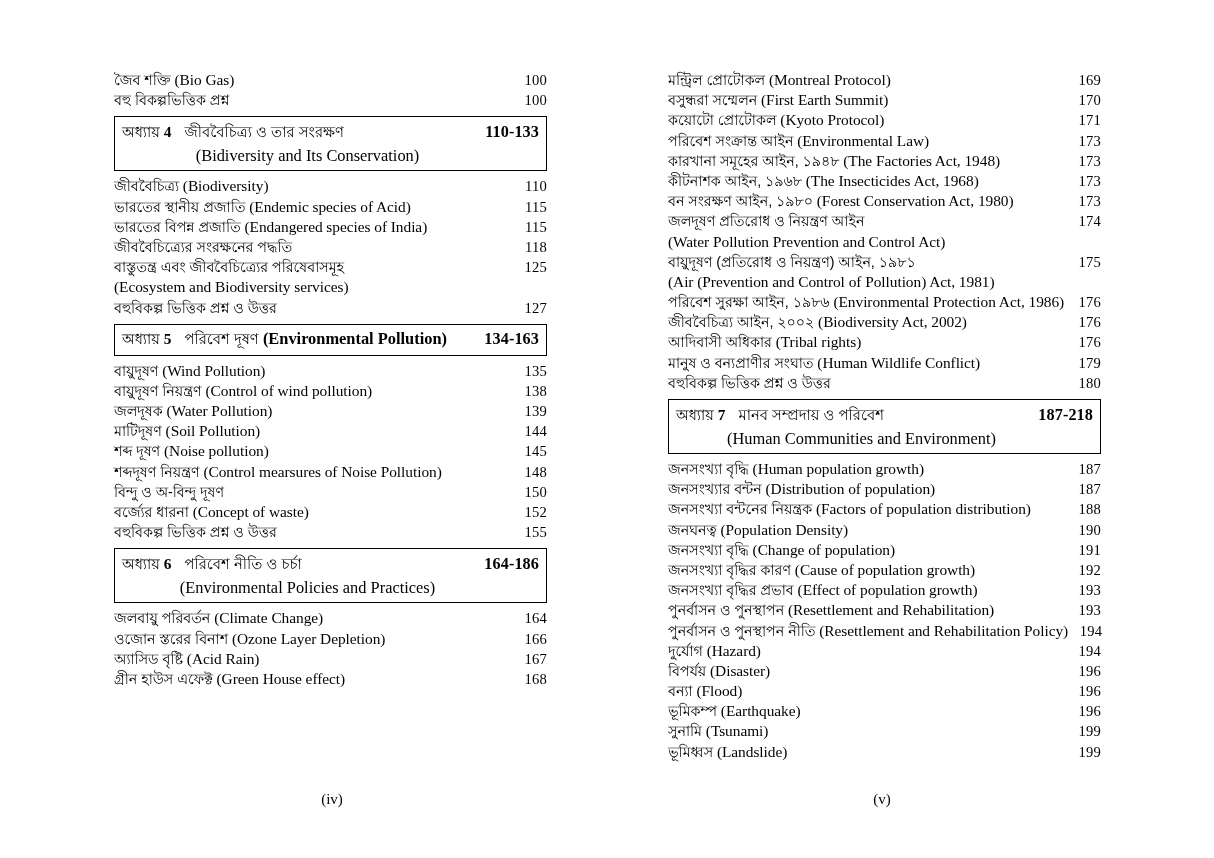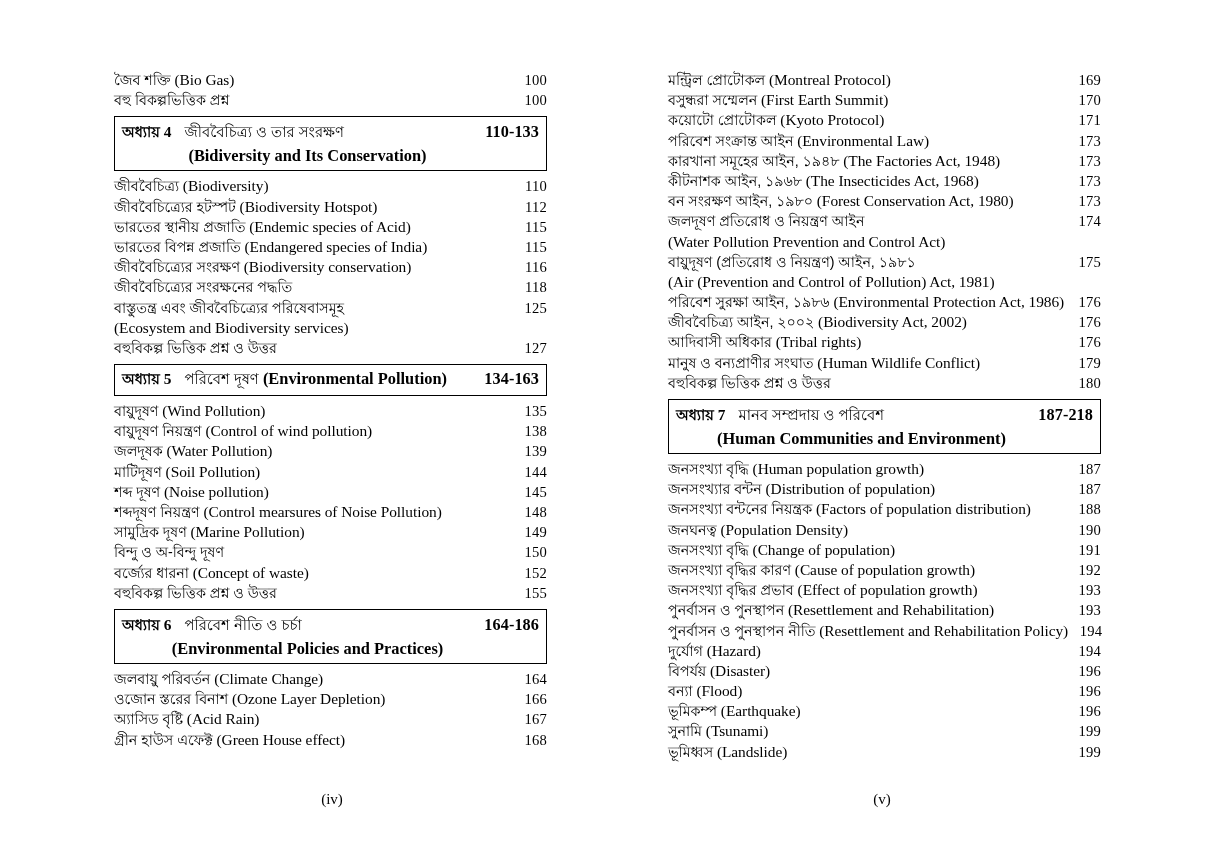--- a/index.html
+++ b/index.html
@@ -78,42 +78,42 @@
     display: flex;
     align-items: baseline;
     justify-content: space-between;
     white-space: nowrap;
   }
   .chapter-label {
     font-weight: bold;
     font-size: 15.4px;
     flex: 0 0 auto;
   }
-  .chapter-label .bn { font-size: 14.6px; font-weight: bold; }
+  .chapter-label .bn { font-size: 14.6px; font-weight: normal; }
   .chapter-title-bn {
     flex: 1 1 auto;
     padding-left: 13px;
     font-size: 14.8px;
     font-family: "Liberation Sans", "DejaVu Sans", sans-serif;
   }
   .chapter-title-bn .en-bold {
     font-family: "Liberation Serif", "DejaVu Serif", serif;
     font-weight: bold;
     font-size: 16.4px;
   }
   .chapter-range {
     flex: 0 0 auto;
     font-weight: bold;
     font-size: 16.2px;
     padding-left: 12px;
     letter-spacing: 0.1px;
   }
   .chapter-line-2 {
     text-align: center;
-    font-weight: bold;
+    font-weight: normal;
     font-size: 16.4px;
     margin-top: 1px;
     white-space: nowrap;
     padding-right: 46px;
   }
 
   
   .folio {
     position: absolute;
     font-size: 15px;
@@ -144,34 +144,26 @@
           <div class="chapter-title-bn">জীববৈচিত্র্য ও তার সংরক্ষণ</div>
           <div class="chapter-range">110-133</div>
         </div>
         <div class="chapter-line-2">(Bidiversity and Its Conservation)</div>
       </div>
       <div class="toc-row">
         <div class="toc-title"><span class="bn">জীববৈচিত্র্য</span><span class="en"> (Biodiversity)</span></div>
         <div class="toc-page">110</div>
       </div>
       <div class="toc-row">
-        <div class="toc-title"><span class="bn">জীববৈচিত্র্যের হটস্পট</span><span class="en"> (Biodiversity Hotspot)</span></div>
-        <div class="toc-page">112</div>
-      </div>
-      <div class="toc-row">
         <div class="toc-title"><span class="bn">ভারতের স্থানীয় প্রজাতি</span><span class="en"> (Endemic species of Acid)</span></div>
         <div class="toc-page">115</div>
       </div>
       <div class="toc-row">
         <div class="toc-title"><span class="bn">ভারতের বিপন্ন প্রজাতি</span><span class="en"> (Endangered species of India)</span></div>
         <div class="toc-page">115</div>
-      </div>
-      <div class="toc-row">
-        <div class="toc-title"><span class="bn">জীববৈচিত্র্যের সংরক্ষণ</span><span class="en"> (Biodiversity conservation)</span></div>
-        <div class="toc-page">116</div>
       </div>
       <div class="toc-row">
         <div class="toc-title"><span class="bn">জীববৈচিত্র্যের সংরক্ষনের পদ্ধতি</span></div>
         <div class="toc-page">118</div>
       </div>
       <div class="toc-row">
         <div class="toc-title"><span class="bn">বাস্তুতন্ত্র এবং জীববৈচিত্র্যের পরিষেবাসমূহ</span></div>
         <div class="toc-page">125</div>
       </div>
       <div class="toc-row continuation">
@@ -205,24 +197,20 @@
         <div class="toc-title"><span class="bn">মাটিদূষণ</span><span class="en"> (Soil Pollution)</span></div>
         <div class="toc-page">144</div>
       </div>
       <div class="toc-row">
         <div class="toc-title"><span class="bn">শব্দ দূষণ</span><span class="en"> (Noise pollution)</span></div>
         <div class="toc-page">145</div>
       </div>
       <div class="toc-row">
         <div class="toc-title"><span class="bn">শব্দদূষণ নিয়ন্ত্রণ</span><span class="en"> (Control mearsures of Noise Pollution)</span></div>
         <div class="toc-page">148</div>
-      </div>
-      <div class="toc-row">
-        <div class="toc-title"><span class="bn">সামুদ্রিক দূষণ</span><span class="en"> (Marine Pollution)</span></div>
-        <div class="toc-page">149</div>
       </div>
       <div class="toc-row">
         <div class="toc-title"><span class="bn">বিন্দু ও অ-বিন্দু দূষণ</span></div>
         <div class="toc-page">150</div>
       </div>
       <div class="toc-row">
         <div class="toc-title"><span class="bn">বর্জ্যের ধারনা</span><span class="en"> (Concept of waste)</span></div>
         <div class="toc-page">152</div>
       </div>
       <div class="toc-row">

